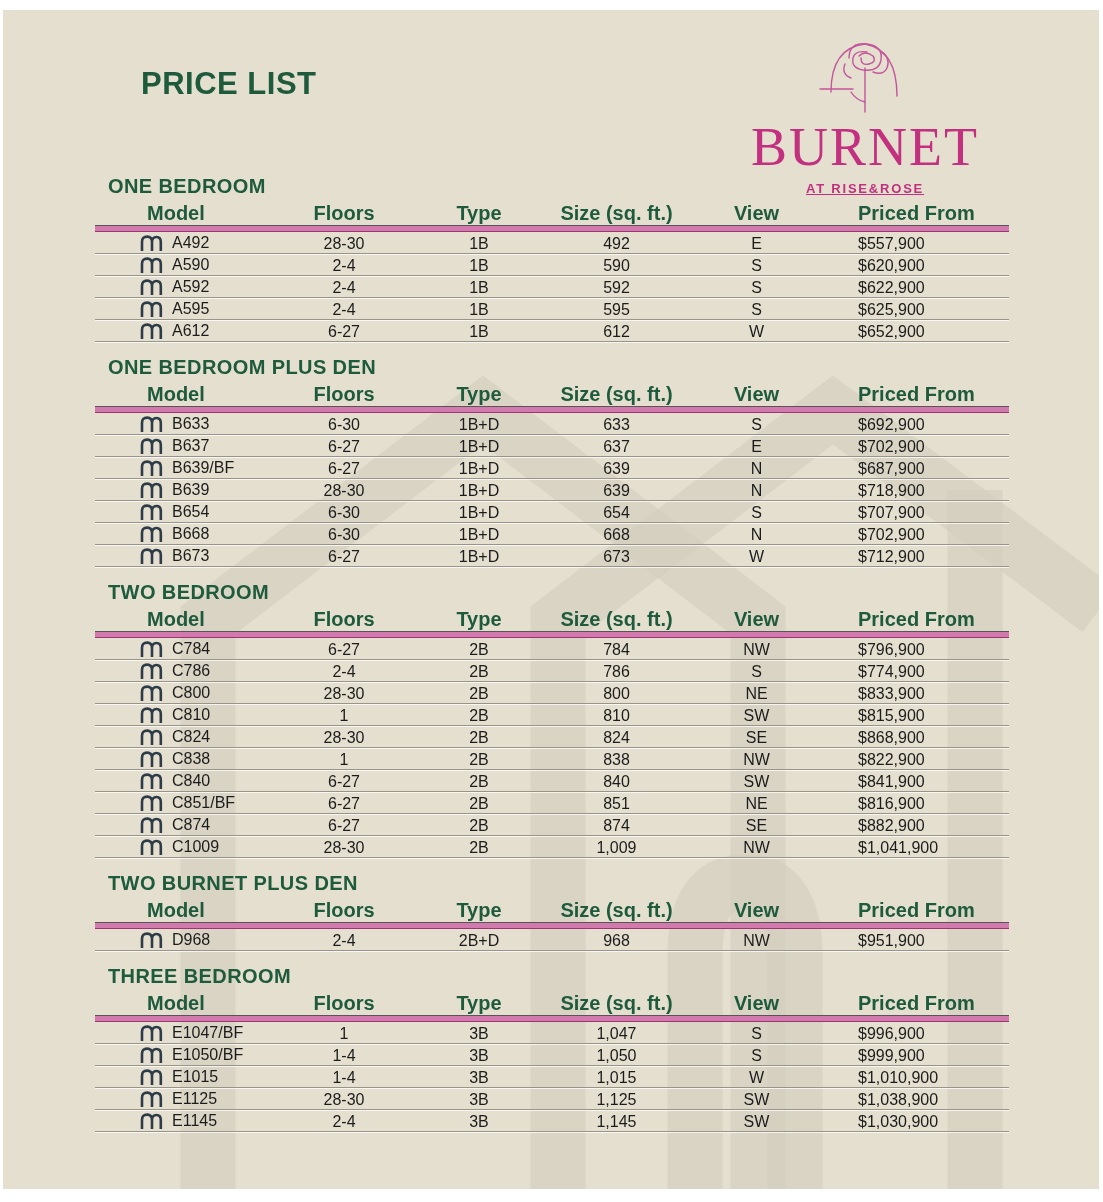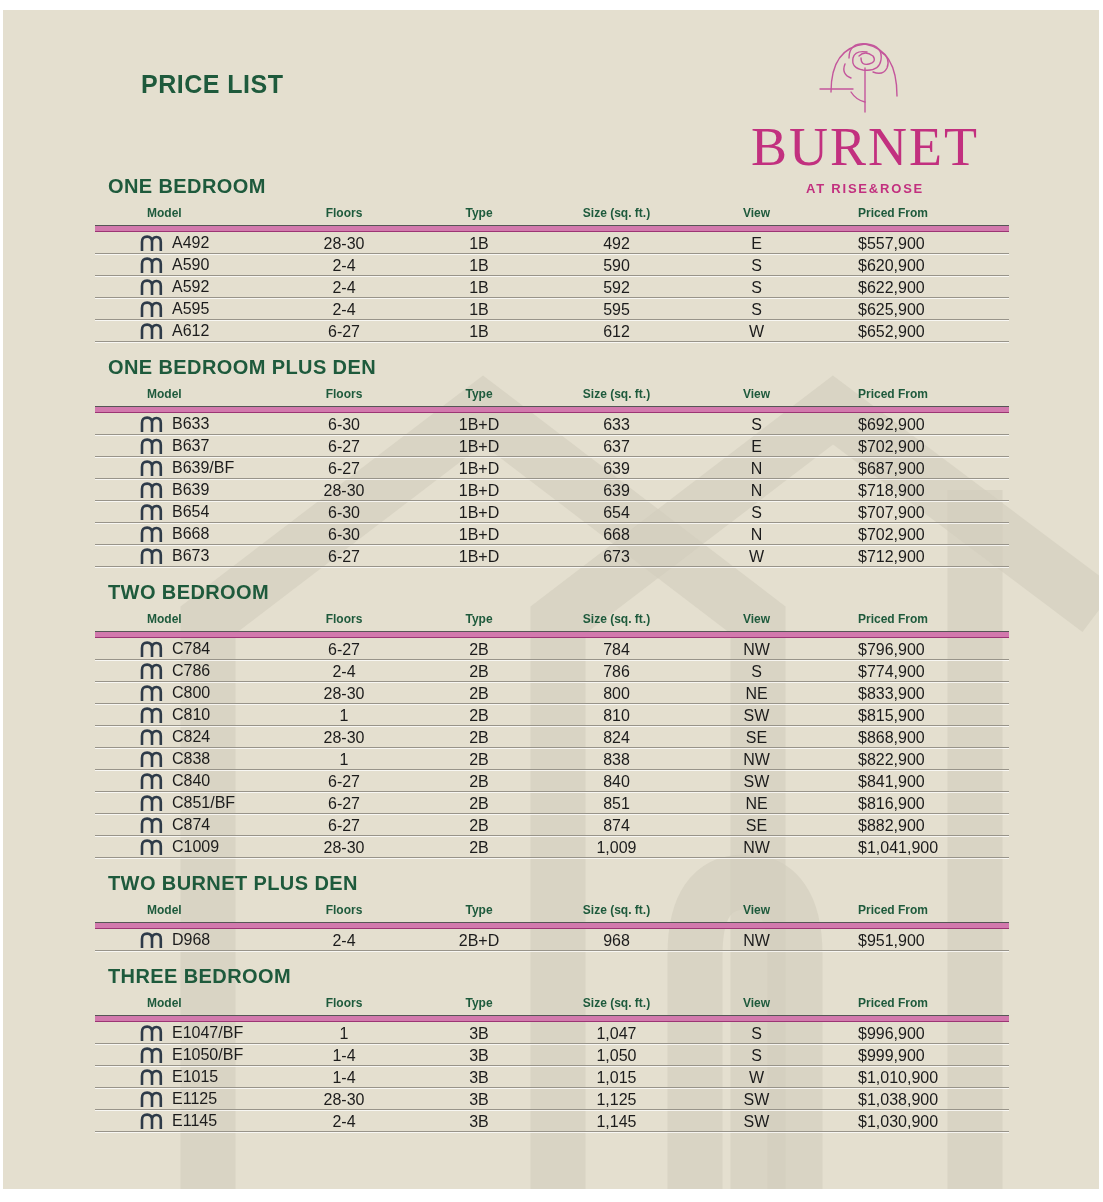--- a/index.html
+++ b/index.html
@@ -13,50 +13,50 @@
     background:var(--background,#e4dfcf);
     overflow:hidden;
   }
   
   .watermark { position:absolute; inset:0; width:100%; height:100%; pointer-events:none; }
   .watermark path { stroke:var(--watermark,#d2cdbd); stroke-width:55; fill:none; opacity:.62; }
 
   
   .page-title {
     margin:56px 0 0 138px;
-    font-size:25px; line-height:36px; font-weight:bold; letter-spacing:.5px;
+    font-size:31px; line-height:36px; font-weight:bold; letter-spacing:.5px;
     color:var(--heading_green,#1e5a3c); position:relative;
   }
   .brand {
     position:absolute; top:20px; right:64px; width:340px; text-align:center;
     color:var(--brand_magenta,#c2307f); z-index:2;
   }
   .brand-rose { display:block; margin:0 auto 2px auto; }
   .brand-name {
     font-family:"Liberation Serif", serif; font-weight:500;
     font-size:54px; line-height:1; letter-spacing:2px;
   }
   .brand-tagline {
-    font-size:13px; font-weight:bold; letter-spacing:1.8px; margin-top:7px;
+    font-size:13px; font-weight:bold; letter-spacing:1.8px; margin-top:7px;text-decoration:underline;
   }
 
   
   .tables { position:relative; z-index:1; }
   .section { margin:13px 0 0 92px; width:914px; }
   .section:first-child { margin-top:72px; }
   .section-heading {
     font-size:20px; font-weight:bold; letter-spacing:.4px;
     color:var(--heading_green,#1e5a3c); margin:0 0 3px 13px; line-height:24px;
   }
   .thead, .trow {
     display:grid;
     grid-template-columns:175px 148px 122px 153px 127px 189px;
   }
   .thead {
-    height:24px; line-height:24px; font-size:12px; font-weight:bold;
+    height:24px; line-height:24px; font-size:20px; font-weight:bold;
     color:var(--heading_green,#1e5a3c);
   }
   .rule {
     height:7px; background:var(--rule_pink,#d279ad);
     border-top:1px solid #565656; border-bottom:1px solid #9c3574;
   }
   .trow {
     height:22px; line-height:23px; font-size:16px; color:var(--row_text,#1c1c1c);
     border-bottom:1px solid #98948a;
     box-shadow:0 1px 0 rgba(255,255,255,.75);

